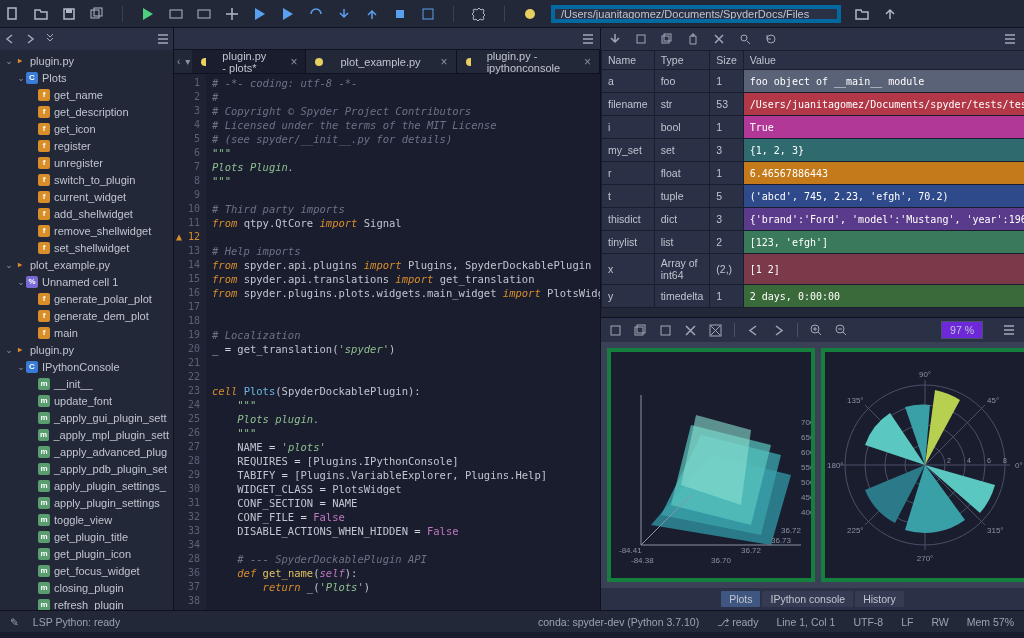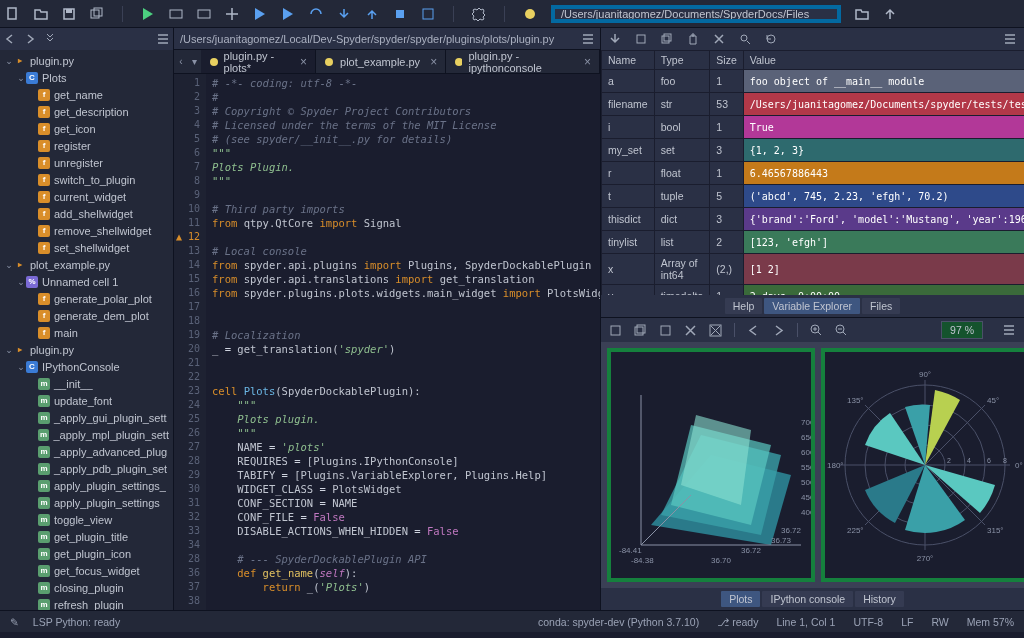--- a/index.html
+++ b/index.html
@@ -55,31 +55,31 @@
   padding: 0 6px; font-size: 11px; color: #aab0c0;
   border-bottom: 1px solid #0e1220;
 }
 .editor-path .spacer { flex: 1; }
 .editor-tabs {
   height: 24px; background: #232838; display: flex; align-items: stretch;
   border-bottom: 1px solid #0e1220;
 }
 .tab-arrow { width: 16px; display: flex; align-items: center; justify-content: center; color: #8a92a6; font-size: 10px; }
 .ed-tab {
-  display: flex; align-items: center; padding: 0 8px; gap: 6px;
+  display: flex; align-items: center; padding: 0 8px; gap: 16px;
   border-right: 1px solid #0e1220; cursor: pointer; font-size: 11px;
 }
 .ed-tab.active { background: #1a1d2e; }
 .ed-tab .close { color: #8a92a6; font-size: 12px; margin-left: 4px; }
 .code-area { flex: 1; display: flex; overflow: hidden; }
 .gutter { width: 32px; background: #1e2232; color: #5a6278; text-align: right; padding: 2px 6px 2px 0; font-family: 'Consolas', monospace; font-size: 10px; line-height: 14px; }
 .gutter .bp { color: #d98e2a; }
 .code { flex: 1; font-family: 'Consolas', monospace; font-size: 10.5px; line-height: 14px; padding: 2px 0 0 6px; white-space: pre; overflow: hidden; }
 .c-cm { color: #6a7288; font-style: italic; }
-.c-kw { color: #d98e2a; }
+.c-kw { color: #d98e2a; font-style: italic; }
 .c-st { color: #8fbf8f; font-style: italic; }
 .c-fn { color: #e0c060; }
 .c-cl { color: #6cb8e6; }
 .c-sl { color: #c078c0; font-style: italic; }
 .c-op { color: #d0d5e0; }
 .c-nm { color: #c0c5d0; }
 .c-bi { color: #c078c0; }
 
 .right-pane { width: 424px; background: #232838; display: flex; flex-direction: column; border-left: 1px solid #0e1220; }
 .right-top { height: 290px; display: flex; flex-direction: column; border-bottom: 1px solid #0e1220; }
@@ -95,21 +95,21 @@
 .pane-tabs {
   height: 22px; background: #2a3045; display: flex; align-items: center; justify-content: center; gap: 2px;
 }
 .pane-tab {
   padding: 2px 8px; background: #353b52; font-size: 10.5px; cursor: pointer; border-radius: 1px;
 }
 .pane-tab.active { background: #3e5680; }
 .right-bottom { flex: 1; display: flex; flex-direction: column; }
 .plot-toolbar { height: 24px; background: #2a3045; display: flex; align-items: center; padding: 0 8px; gap: 12px; }
 .plot-toolbar svg { width: 13px; height: 13px; fill: #a0a8b8; }
-.zoom-box { background: #14532d; padding: 2px 8px; font-size: 10.5px; border: 1px solid #4a5068; margin-left: auto; }
+.zoom-box { background: #6d28d9; padding: 2px 8px; font-size: 10.5px; border: 1px solid #4a5068; margin-left: auto; }
 .plot-canvas { flex: 1; background: #3a4055; display: flex; gap: 6px; padding: 6px; }
 .plot-img { flex: 1; background: #1a1d2e; border: 4px solid #15803d; display: flex; align-items: center; justify-content: flex-end; position: relative; }
 
 .status-bar {
   height: 22px; background: #232838; display: flex; align-items: center;
   padding: 0 10px; gap: 18px; font-size: 10.5px; color: #9aa2b5;
   border-top: 1px solid #0e1220; justify-content: flex-end;
 }
 .status-bar .left-st { margin-right: auto; display: flex; gap: 14px; align-items: center; }
 
@@ -369,21 +369,20 @@
         <div class="outline-item depth2">
           <span class="caret"></span>
           <span class="ic-box ic-m">m</span>
           <span class="outline-label">refresh_plugin</span>
         </div>
       </div>
 </div>
 
 <div class="editor-pane">
   <div class="editor-path">
-    <span>/Users/juanitagomez/Local/Dev-Spyder/spyder/spyder/plugins/plots/plugin.py</span>
     <span class="spacer"></span>
     <svg width="12" height="12">
           <path d="M1 2h10M1 6h10M1 10h10" stroke="#a0a8b8" stroke-width="1.5"></path>
         </svg>
   </div>
   <div class="editor-tabs">
     <div class="tab-arrow">‹</div>
     <div class="tab-arrow">▾</div>
     <div class="ed-tab active">
       <svg width="10" height="10">
@@ -454,21 +453,21 @@
 <span class="c-cm"># Copyright © Spyder Project Contributors</span>
 <span class="c-cm"># Licensed under the terms of the MIT License</span>
 <span class="c-cm"># (see spyder/__init__.py for details)</span>
 <span class="c-st">"""</span>
 <span class="c-st">Plots Plugin.</span>
 <span class="c-st">"""</span>
 
 <span class="c-cm"># Third party imports</span>
 <span class="c-kw">from</span> <span class="c-nm">qtpy.QtCore</span> <span class="c-kw">import</span> <span class="c-nm">Signal</span>
 
-<span class="c-cm"># Local console</span>
+<span class="c-cm"># Help imports</span>
 <span class="c-kw">from</span> <span class="c-nm">spyder.api.plugins</span> <span class="c-kw">import</span> <span class="c-nm">Plugins, SpyderDockablePlugin</span>
 <span class="c-kw">from</span> <span class="c-nm">spyder.api.translations</span> <span class="c-kw">import</span> <span class="c-nm">get_translation</span>
 <span class="c-kw">from</span> <span class="c-nm">spyder.plugins.plots.widgets.main_widget</span> <span class="c-kw">import</span> <span class="c-nm">PlotsWidget</span>
 
 
 <span class="c-cm"># Localization</span>
 <span class="c-nm">_</span> <span class="c-op">=</span> <span class="c-nm">get_translation(</span><span class="c-st">'spyder'</span><span class="c-nm">)</span>
 
 
 <span class="c-kw">cell</span> <span class="c-cl">Plots</span><span class="c-nm">(SpyderDockablePlugin):</span>
@@ -603,25 +602,20 @@
                 <td class="val" style="background:#7a3a4a">[1 2]</td>
               </tr>
               <tr>
                 <td class="name">y</td>
                 <td class="type">timedelta</td>
                 <td class="size">1</td>
                 <td class="val" style="background:#3a6a3a">2 days, 0:00:00</td>
               </tr>
             </tbody>
       </table>
-    </div>
-    <div class="pane-tabs">
-      <div class="pane-tab">Help</div>
-      <div class="pane-tab active">Variable Explorer</div>
-      <div class="pane-tab">Files</div>
     </div>
   </div>
 
   <div class="right-bottom">
     <div class="plot-toolbar">
       <svg>
             <rect x="2" y="2" width="9" height="9" fill="none" stroke="#a0a8b8"></rect>
           </svg>
       <svg>
             <rect x="1" y="3" width="8" height="8" fill="none" stroke="#a0a8b8"></rect>

